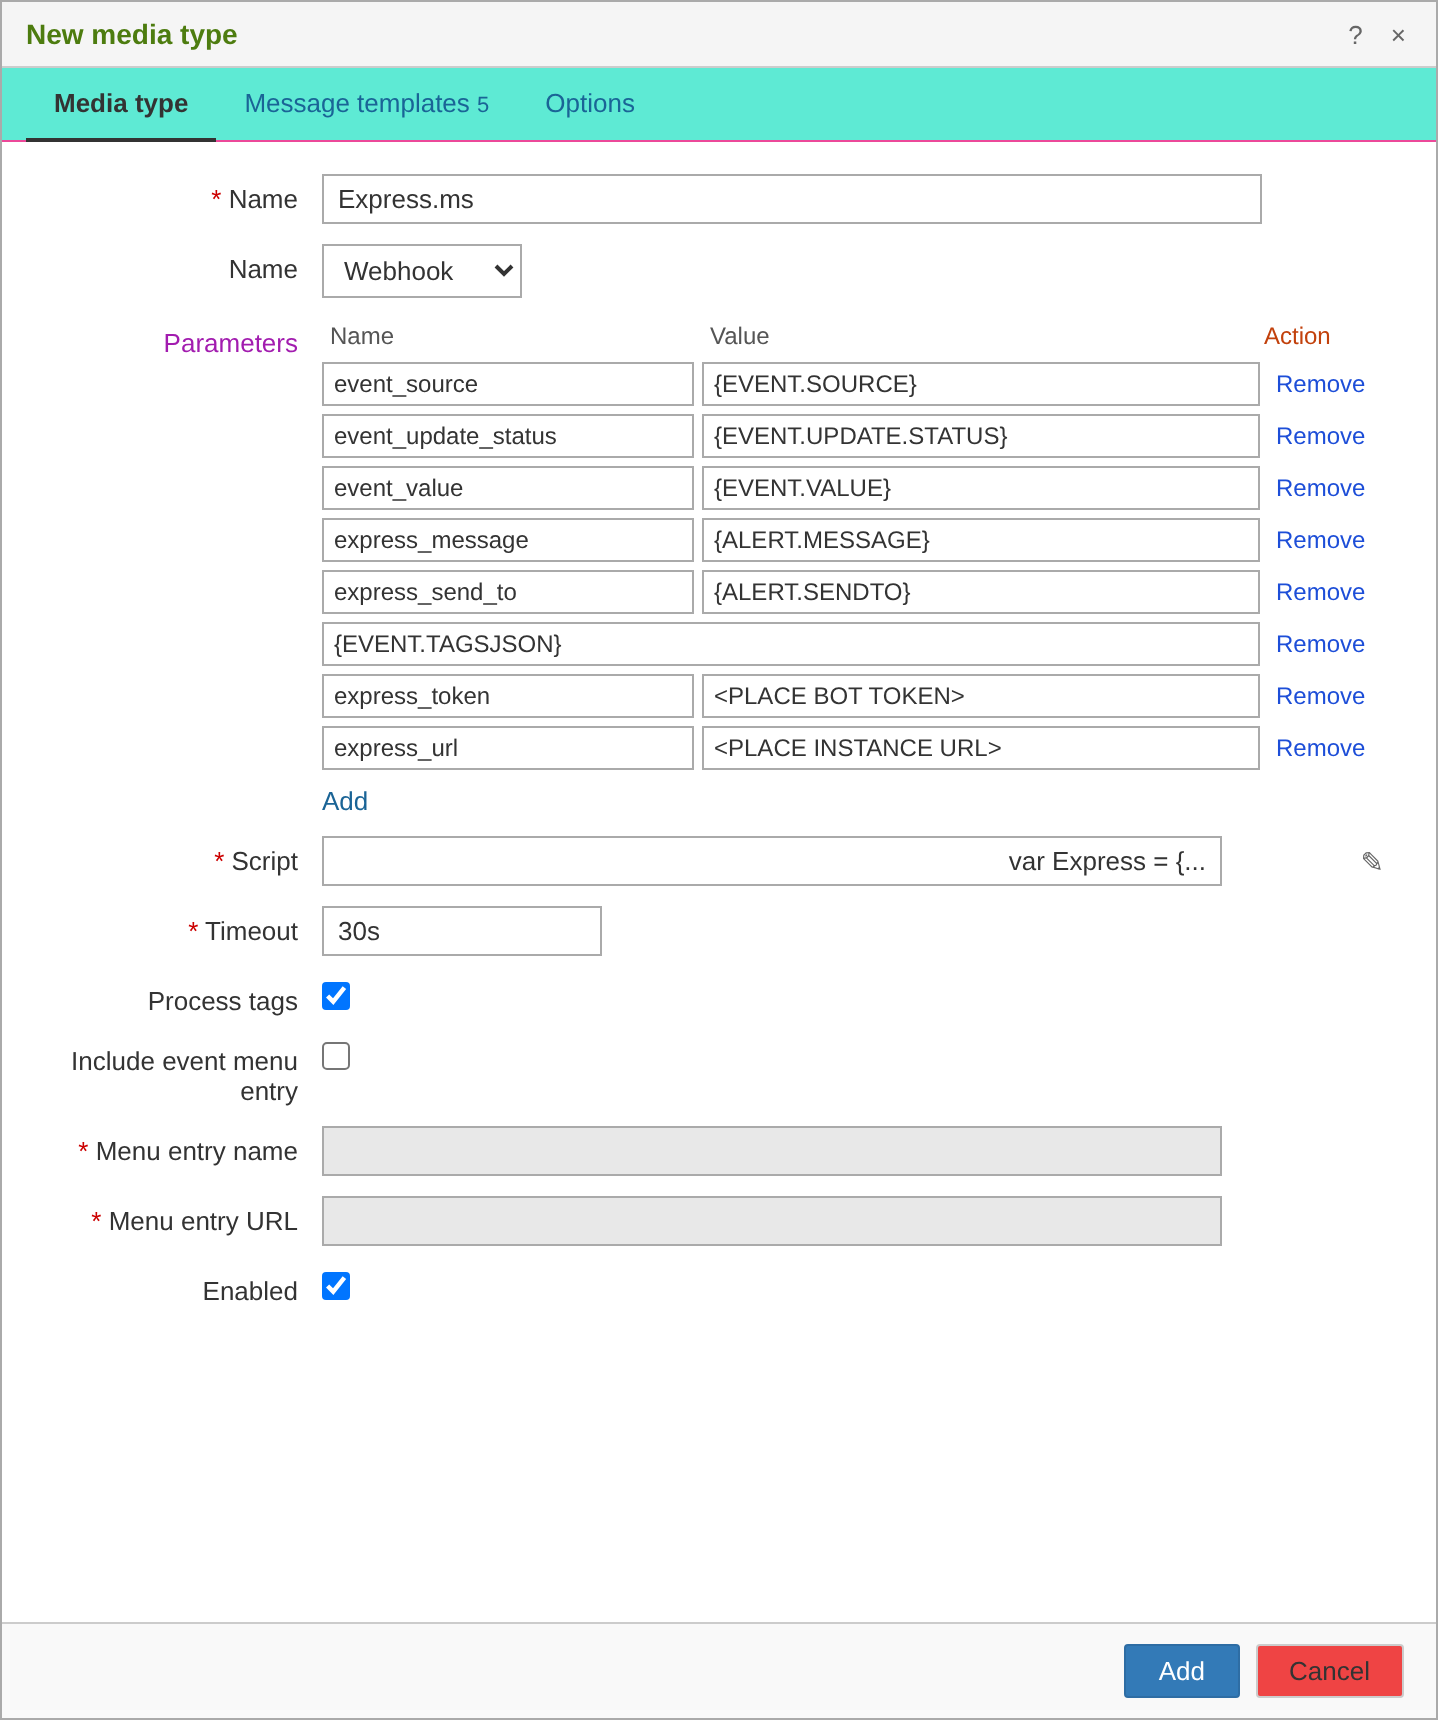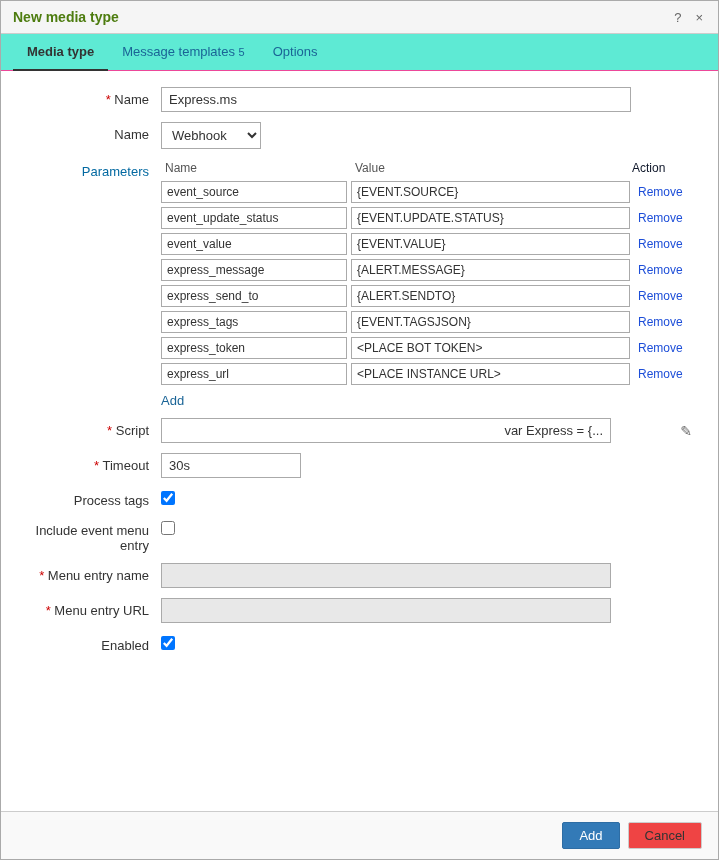--- a/index.html
+++ b/index.html
@@ -114,21 +114,21 @@
     .parameters-section {
       display: flex;
       align-items: flex-start;
       margin-bottom: 10px;
     }
     .param-label {
       width: 140px;
       text-align: right;
       padding-right: 12px;
       padding-top: 5px;
-      color: #0369a1;
+      color: #a21caf;
       font-size: 13px;
       flex-shrink: 0;
     }
     .param-table-wrapper {
       flex: 1;
     }
     .param-table-header {
       display: flex;
       margin-bottom: 4px;
     }
@@ -139,21 +139,21 @@
       padding: 2px 4px;
     }
     .param-col-value {
       flex: 1;
       color: #555;
       font-size: 12px;
       padding: 2px 4px;
     }
     .param-col-action {
       width: 70px;
-      color: #0f172a;
+      color: #c2410c;
       font-size: 12px;
       padding: 2px 4px;
     }
     .param-row {
       display: flex;
       align-items: center;
       margin-bottom: 4px;
     }
     .param-row input[type="text"] {
       font-size: 12px;
@@ -333,21 +333,20 @@
           <a class="remove-link">Remove</a>
         </div>
         
         <div class="param-row">
           <input type="text" class="param-name-input" value="express_send_to" style="">
           <input type="text" class="param-value-input" value="{ALERT.SENDTO}" style="">
           <a class="remove-link">Remove</a>
         </div>
         
         <div class="param-row">
-          <input type="text" class="param-name-input" value="express_tags" style="">
           <input type="text" class="param-value-input" value="{EVENT.TAGSJSON}" style="">
           <a class="remove-link">Remove</a>
         </div>
         
         <div class="param-row">
           <input type="text" class="param-name-input" value="express_token" style="">
           <input type="text" class="param-value-input" value="&lt;PLACE BOT TOKEN&gt;" style="">
           <a class="remove-link">Remove</a>
         </div>
         

